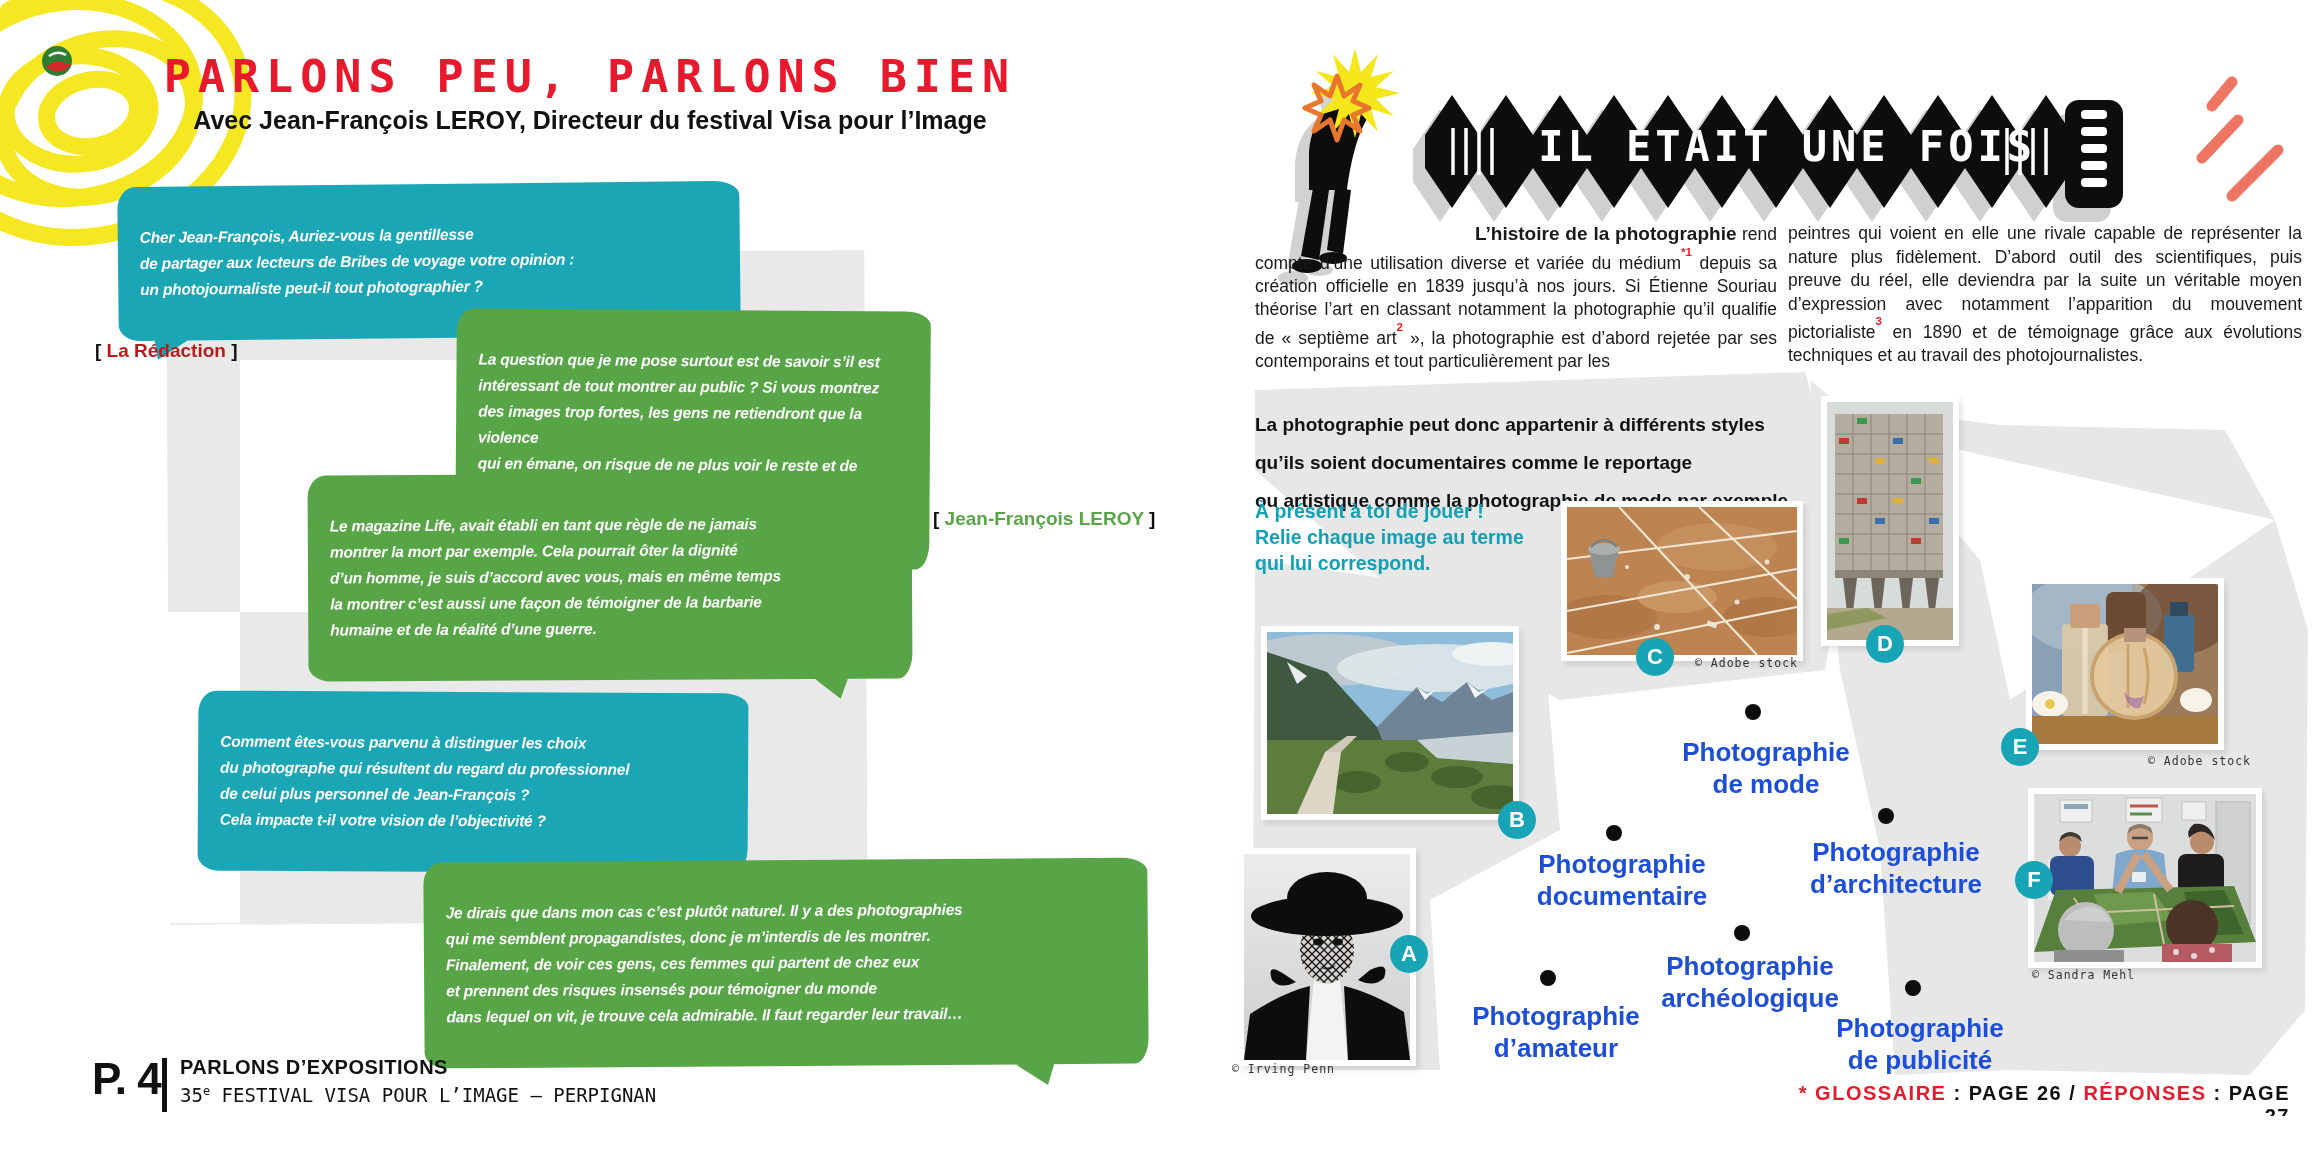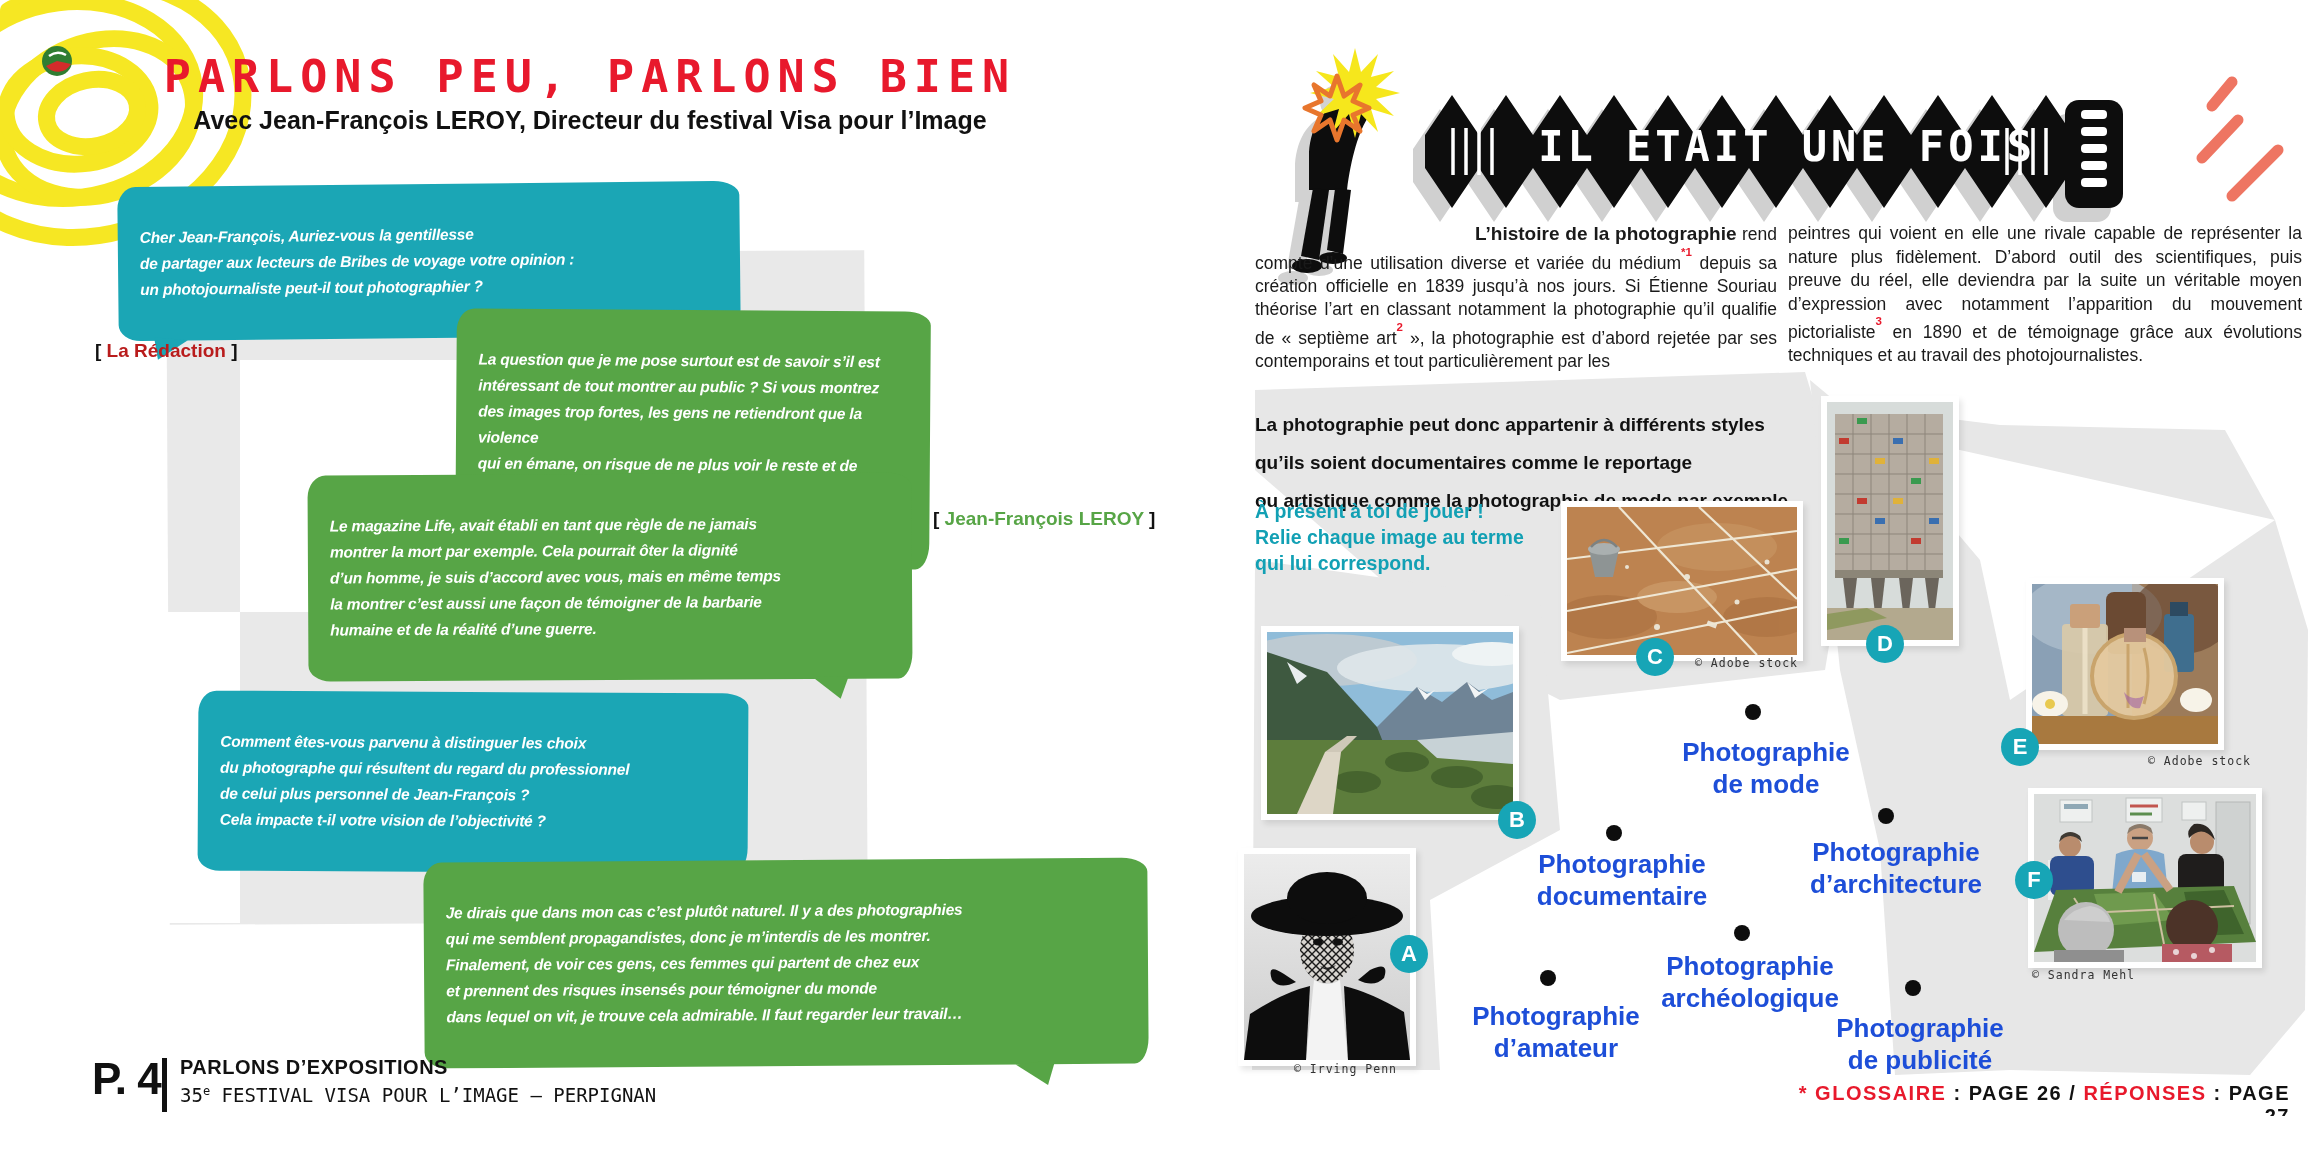--- a/index.html
+++ b/index.html
@@ -278,21 +278,21 @@
         <path d="M76,112 Q83,116 92,111 Q84,120 76,112" fill="#222"></path>
         <ellipse cx="83" cy="62" rx="76" ry="20" fill="#0d0d0d"></ellipse>
         <ellipse cx="83" cy="44" rx="40" ry="26" fill="#0d0d0d"></ellipse>
         <path d="M40,120 Q22,108 28,126 Q36,136 52,128 Z" fill="#0d0d0d"></path>
         <path d="M126,116 Q146,106 140,124 Q130,134 114,126 Z" fill="#0d0d0d"></path>
         <path d="M70,126 Q83,134 96,126 L104,206 L62,206 Z" fill="#f3f3f3"></path>
         <path d="M0,206 L6,160 Q40,138 66,132 L62,206 Z" fill="#0d0d0d"></path>
         <path d="M166,206 L160,158 Q126,138 100,132 L104,206 Z" fill="#0d0d0d"></path>
       </svg>
     </div>
-    <div class="credit" style="left:1294px;top:1062px">© Irving Penn</div>
+    <div class="credit" style="left:1232px;top:1062px">© Irving Penn</div>
 
     <div class="photo" style="left:1561px;top:501px">
       <svg width="230" height="148" viewBox="0 0 230 148">
         <rect width="230" height="148" fill="#bd8350"></rect>
         <g opacity="0.55">
           <ellipse cx="40" cy="110" rx="50" ry="22" fill="#a96f3e"></ellipse>
           <ellipse cx="150" cy="40" rx="60" ry="24" fill="#cb9a66"></ellipse>
           <ellipse cx="200" cy="110" rx="44" ry="20" fill="#a96f3e"></ellipse>
           <ellipse cx="110" cy="90" rx="40" ry="16" fill="#d2a473"></ellipse>
         </g>

